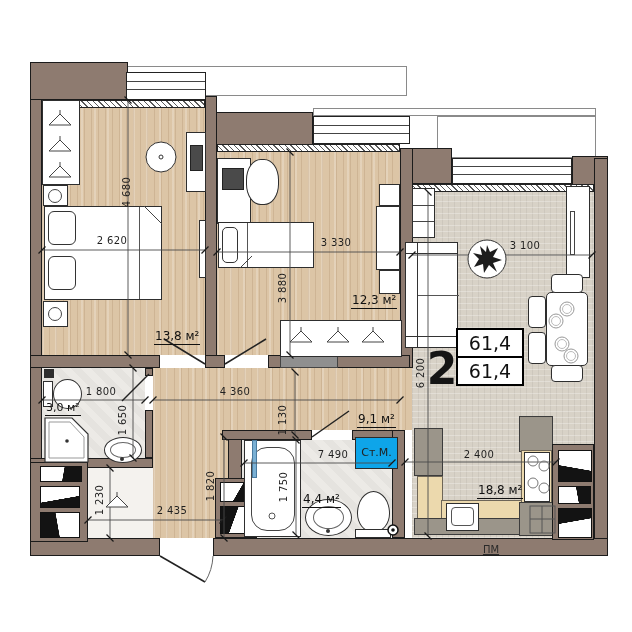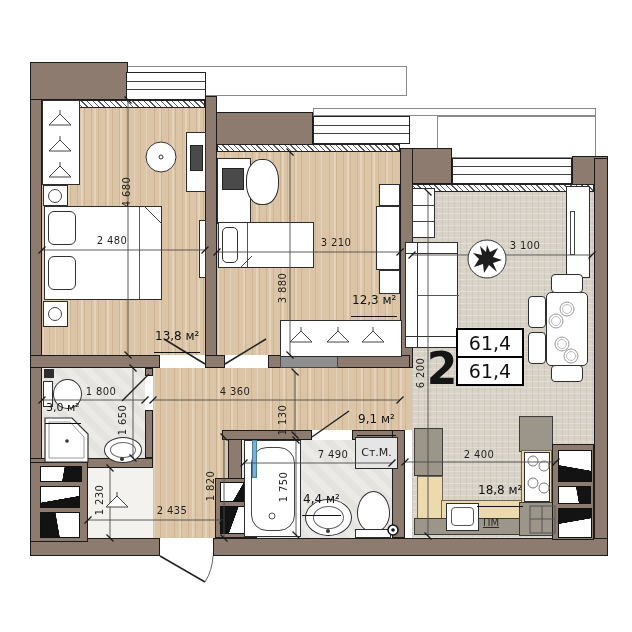--- a/index.html
+++ b/index.html
@@ -31,29 +31,29 @@
   
   .furn{position:absolute;box-sizing:border-box;background:#fff;border:1px solid #2e2e2e;}
   .dark{position:absolute;box-sizing:border-box;background:#4a4a4a;border:1px solid #222;}
   .ctr-tan{position:absolute;box-sizing:border-box;background:#ecd9ad;border:1px solid #6e6658;}
   .ctr-grey{position:absolute;box-sizing:border-box;background:#9b958a;border:1px solid #3c3c3c;}
   
   .dim{position:absolute;box-sizing:border-box;width:50px;height:14px;font-size:10px;line-height:14px;
        color:#1f1f1f;text-align:center;letter-spacing:.4px;white-space:nowrap;}
   .dim.v{transform:rotate(-90deg);}
   .area{position:absolute;font-size:12px;line-height:13px;color:#111;white-space:nowrap;
-        border-bottom:1px solid #111;padding:0 1px 9px 1px;}
+        border-bottom:1px solid #111;padding:0 1px 1px 1px;}
   .info-table{position:absolute;left:456px;top:328px;width:64px;background:#fff;border:2.5px solid #000;}
   .info-table .row{height:26px;line-height:26px;text-align:center;font-size:19px;color:#111;}
   .info-table .row + .row{border-top:2px solid #000;}
   .rooms-num{position:absolute;left:424px;top:346px;width:36px;font-size:44px;line-height:46px;
              font-weight:600;color:#151515;text-align:center;}
-  .stm{position:absolute;left:355px;top:437px;width:43px;height:32px;background:#e5e5e5;border:1px solid #2a2a2a;
+  .stm{position:absolute;left:355px;top:437px;width:43px;height:32px;background:#0ea5e9;border:1px solid #2a2a2a;
        box-sizing:border-box;font-size:11px;line-height:30px;text-align:center;color:#222;}
-  .pm{position:absolute;left:477px;top:516px;width:28px;font-size:10px;line-height:14px;text-align:center;color:#2a2a2a;text-decoration:underline;}
+  .pm{position:absolute;left:477px;top:543px;width:28px;font-size:10px;line-height:14px;text-align:center;color:#2a2a2a;text-decoration:underline;}
   svg.overlay{position:absolute;left:0;top:0;pointer-events:none;}
 </style>
 </head>
 <body>
 
 <div class="canvas">
 
   <div class="balc" style="left:123px;top:66px;width:284px;height:30px;"></div>
   <div class="balc" style="left:313px;top:108px;width:283px;height:8px;"></div>
   <div class="balc" style="left:437px;top:116px;width:159px;height:42px;"></div>
@@ -275,22 +275,22 @@
       <path d="M240,268 L252,256" stroke="#444" stroke-width="1"></path>
       <circle cx="272" cy="516" r="3" fill="none" stroke="#555" stroke-width="1"></circle>
       <circle cx="393" cy="530" r="5" fill="#fff" stroke="#111" stroke-width="1.5"></circle>
       <circle cx="393" cy="530" r="1.8" fill="#111"></circle>
       <circle cx="328" cy="531" r="2" fill="#333"></circle>
       <circle cx="122" cy="459" r="2" fill="#333"></circle>
     </g>
   </svg>
 
   <div class="dim v" style="left:102px;top:185px;">4 680</div>
-  <div class="dim" style="left:87px;top:234px;">2 480</div>
-  <div class="dim" style="left:311px;top:236px;">3 210</div>
+  <div class="dim" style="left:87px;top:234px;">2 620</div>
+  <div class="dim" style="left:311px;top:236px;">3 330</div>
   <div class="dim v" style="left:258px;top:281px;">3 880</div>
   <div class="dim" style="left:500px;top:239px;">3 100</div>
   <div class="dim v" style="left:396px;top:366px;">6 200</div>
   <div class="dim" style="left:76px;top:385px;">1 800</div>
   <div class="dim v" style="left:98px;top:413px;">1 650</div>
   <div class="dim" style="left:210px;top:385px;">4 360</div>
   <div class="dim v" style="left:258px;top:413px;">1 130</div>
   <div class="dim v" style="left:75px;top:493px;">1 230</div>
   <div class="dim" style="left:147px;top:504px;">2 435</div>
   <div class="dim v" style="left:186px;top:479px;">1 820</div>

